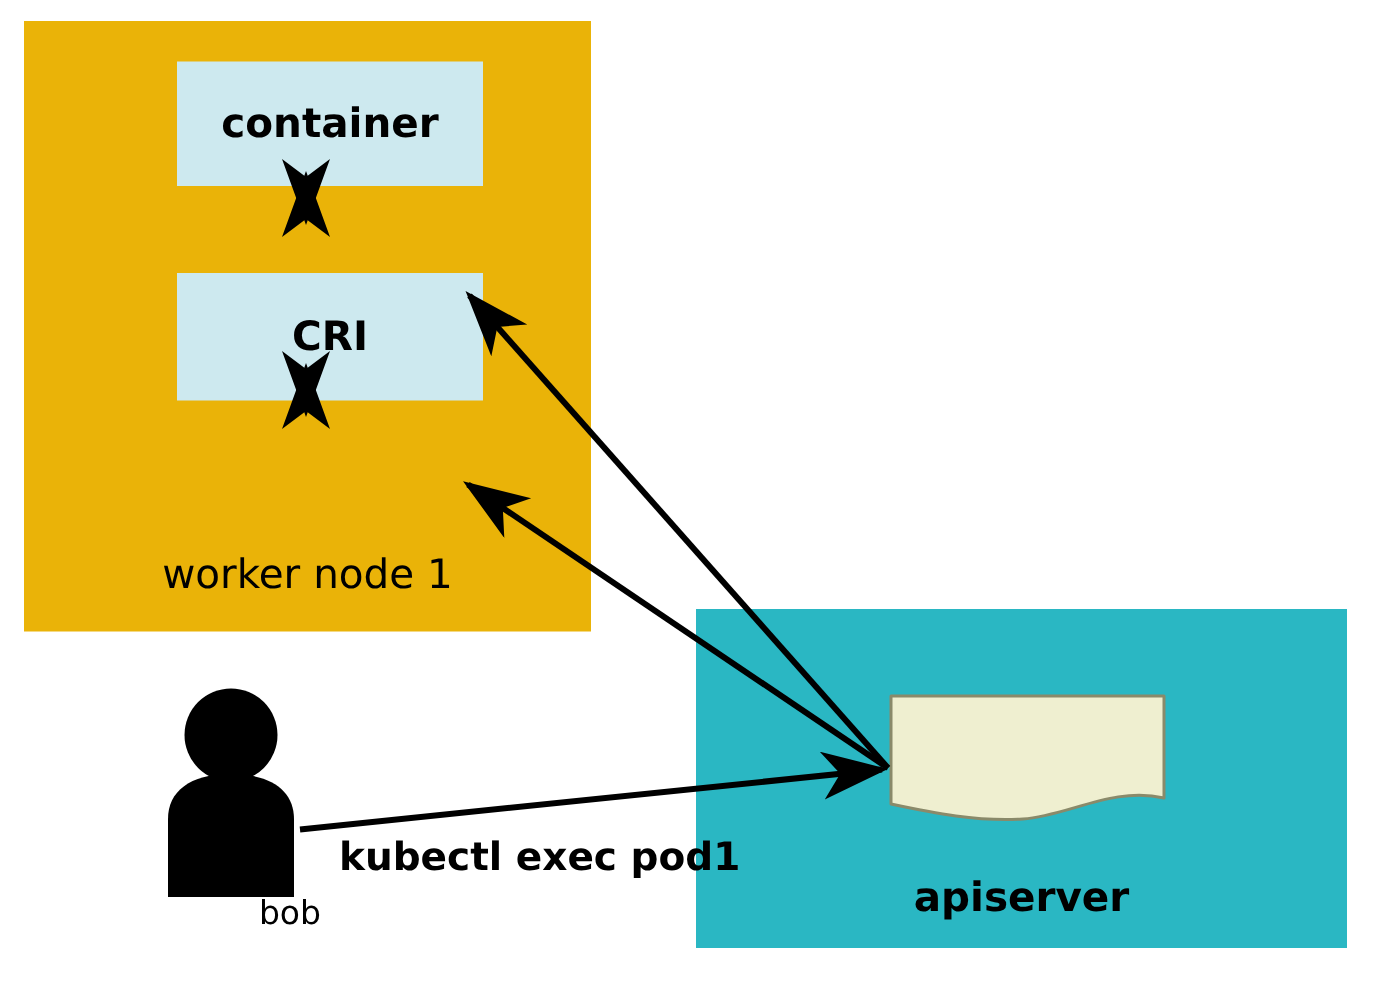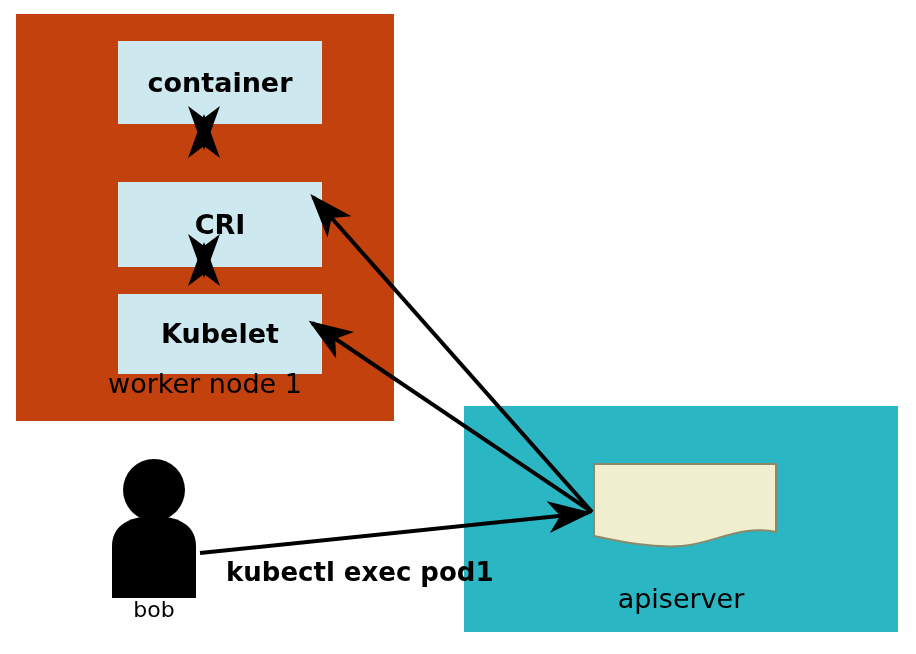--- a/index.html
+++ b/index.html
@@ -20,21 +20,21 @@
   .region {
     position: absolute;
     box-sizing: border-box;
   }
   
   #worker-node-region {
     left: 16px;
     top: 14px;
     width: 378px;
     height: 407px;
-    background: #c2410c;
+    background: #eab308;
   }
   
   .component-box {
     position: absolute;
     left: 102px;
     width: 204px;
     background: #cde9ef;
     display: flex;
     align-items: center;
     justify-content: center;
@@ -67,21 +67,21 @@
     height: 226px;
     background: #2ab7c3;
   }
   #apiserver-label {
     position: absolute;
     left: 464px;
     top: 583px;
     width: 434px;
     text-align: center;
     font-size: 27px;
-    font-weight: normal;
+    font-weight: bold;
     color: #000000;
   }
 
   
   #pod1-shape {
     position: absolute;
     left: 592px;
     top: 462px;
     width: 186px;
     height: 88px;
@@ -102,21 +102,21 @@
     left: 104px;
     top: 458px;
     width: 100px;
     height: 140px;
   }
   #actor-bob-label {
     position: absolute;
     left: 94px;
     top: 597px;
     width: 120px;
-    text-align: center;
+    text-align: right;
     font-size: 22px;
     color: #000000;
   }
 
   
   #exec-command-label {
     position: absolute;
     left: 226px;
     top: 557px;
     font-size: 26px;
@@ -139,23 +139,20 @@
 <body>
 
 <div id="canvas">
 
   <div class="region" id="worker-node-region">
     <div class="component-box" id="box-container-runtime">
       <span><span>container</span><br></span>
     </div>
     <div class="component-box" id="box-cri">
       <span>CRI</span>
-    </div>
-    <div class="component-box" id="box-kubelet">
-      <span>Kubelet</span>
     </div>
   </div>
   <div id="worker-node-label">worker node 1</div>
 
   <div class="region" id="apiserver-region"></div>
 
   <svg id="pod1-shape" viewBox="0 0 186 88">
     <path d="M2,2 L184,2 L184,70 C150,62 120,82 90,84 C60,86 30,80 2,74 Z" fill="#efefd0" stroke="#8a8a6a" stroke-width="2" stroke-linejoin="round"></path>
   </svg>
 

